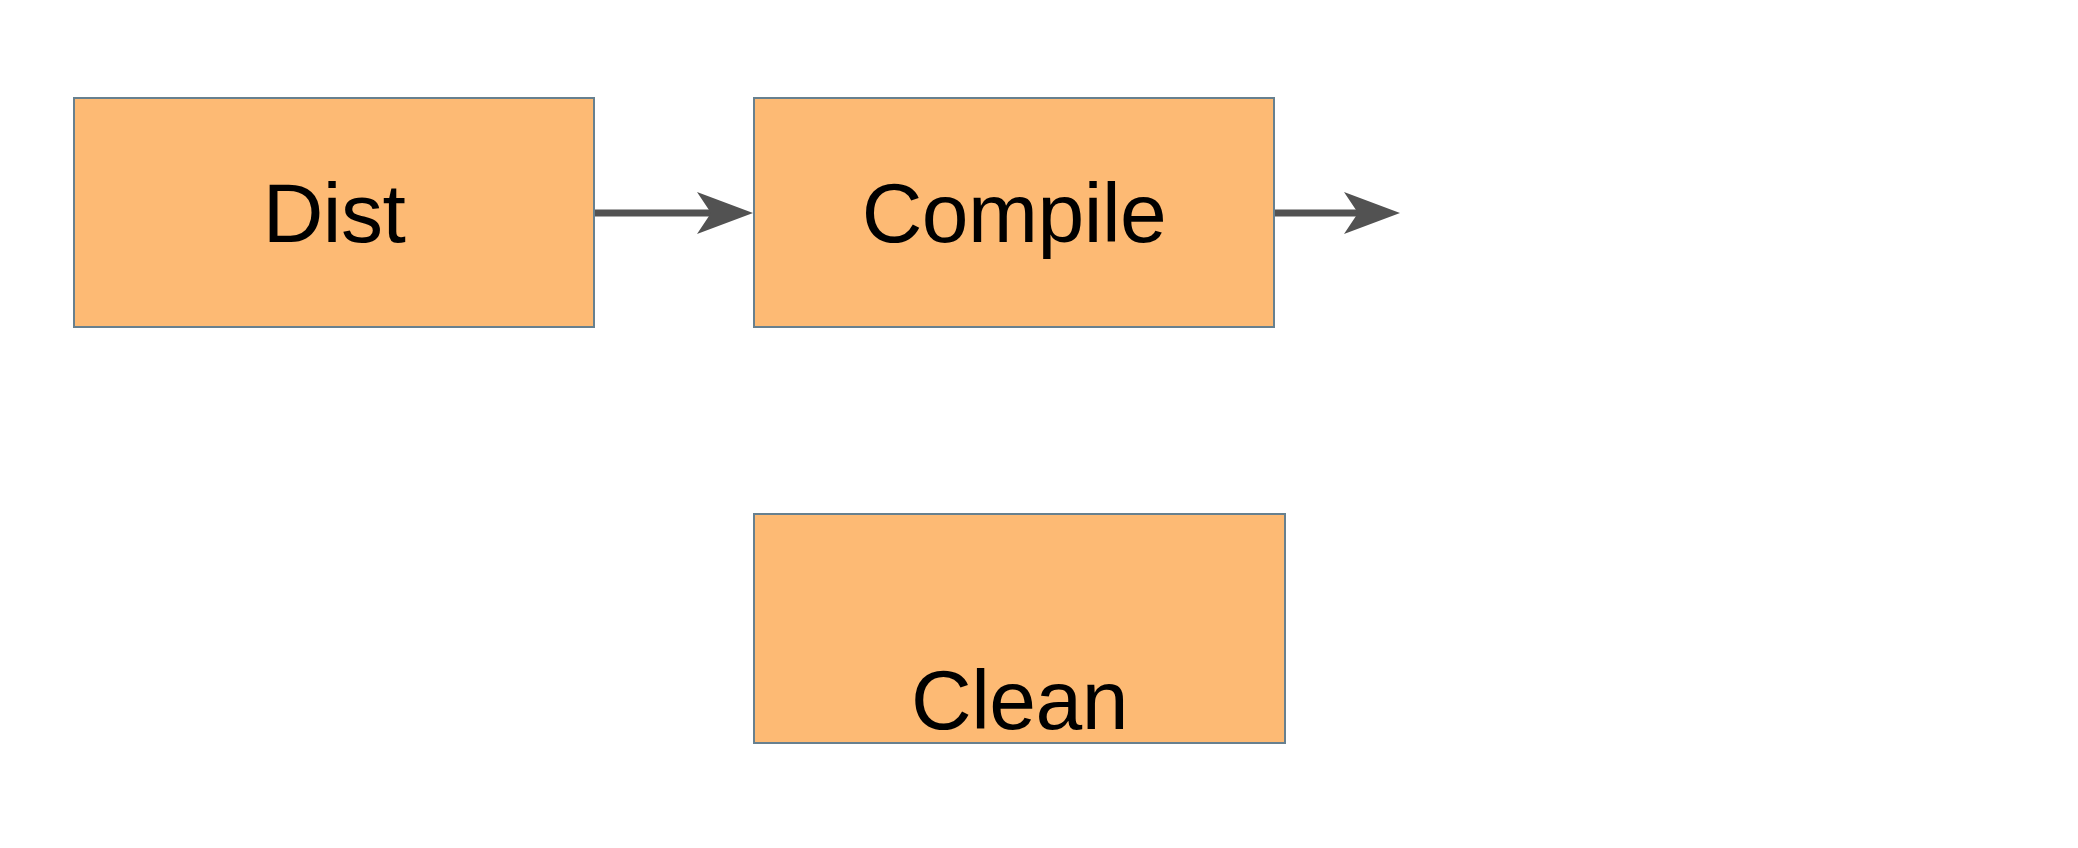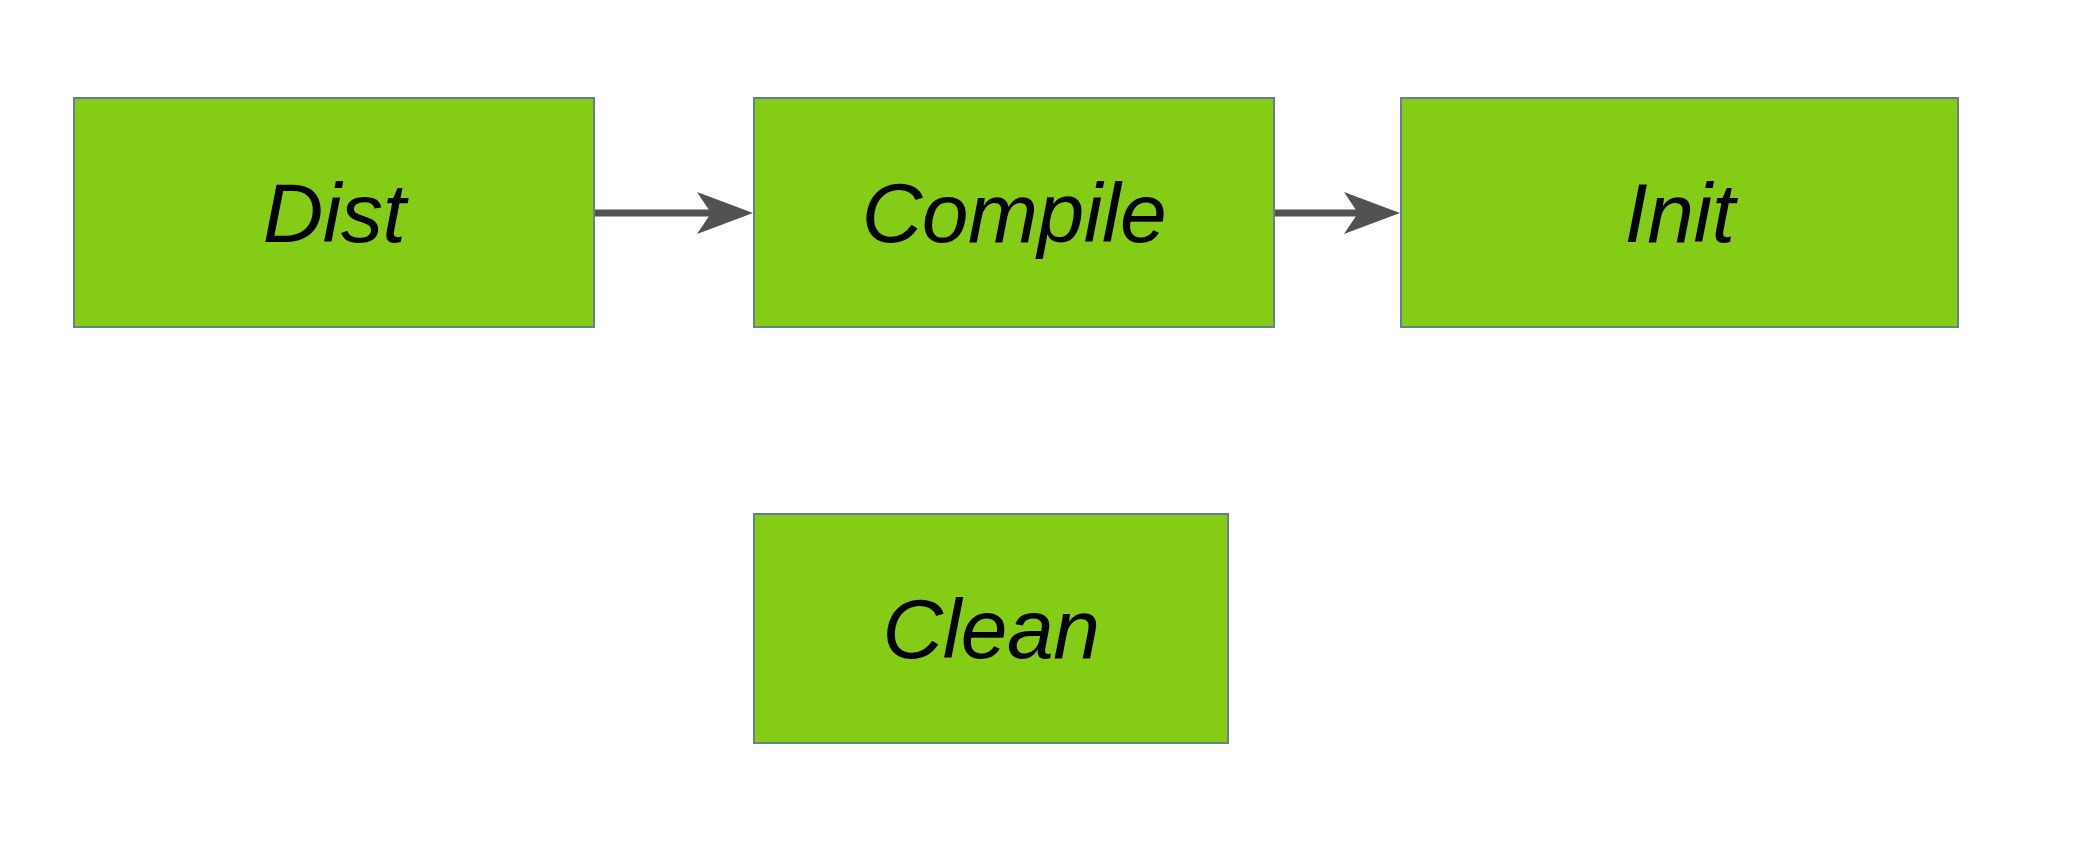--- a/index.html
+++ b/index.html
@@ -14,26 +14,25 @@
   #canvas {
     position: relative;
     width: 2078px;
     height: 848px;
     background: #ffffff;
     overflow: hidden;
   }
   .node {
     position: absolute;
     box-sizing: border-box;
-    background: #84cc16;
+    background: #fdba74;
     border: 2px solid #67808f;
     display: flex;
     align-items: center;
     justify-content: center;
-    font-style: italic;
   }
   .node-label {
     font-family: "Liberation Sans", sans-serif;
     font-size: 84px;
     font-weight: 400;
     color: #000000;
     line-height: 1;
     letter-spacing: -0.5px;
     white-space: nowrap;
     user-select: none;
@@ -43,21 +42,21 @@
     left: 0;
     top: 0;
     width: 2078px;
     height: 848px;
     pointer-events: none;
   }
   
   #node-dist    { left: 73px;   top: 97px;  width: 522px; height: 231px; }
   #node-compile { left: 753px;  top: 97px;  width: 522px; height: 231px; align-items: center; }
   #node-init    { left: 1400px; top: 97px;  width: 559px; height: 231px; }
-  #node-clean   { left: 753px;  top: 513px; width: 476px; height: 231px; }
+  #node-clean   { left: 753px;  top: 513px; width: 533px; height: 231px; align-items: flex-end; }
 </style>
 </head>
 <body>
 
 <div id="canvas">
 
   <svg class="edge-layer" viewBox="0 0 2078 848" width="2078" height="848" xmlns="http://www.w3.org/2000/svg">
 
     <g>
       <line x1="595" y1="213" x2="718" y2="213" stroke="#525252" stroke-width="7" stroke-linecap="butt"></line>
@@ -71,21 +70,18 @@
   </svg>
 
   <div class="node" id="node-dist">
     <span class="node-label">Dist</span>
   </div>
 
   <div class="node" id="node-compile">
     <span class="node-label">Compile</span>
   </div>
 
-  <div class="node" id="node-init">
-    <span class="node-label">Init</span>
-  </div>
 
   <div class="node" id="node-clean">
     <span class="node-label">Clean</span>
   </div>
 
 </div>
 
 </body></html>

